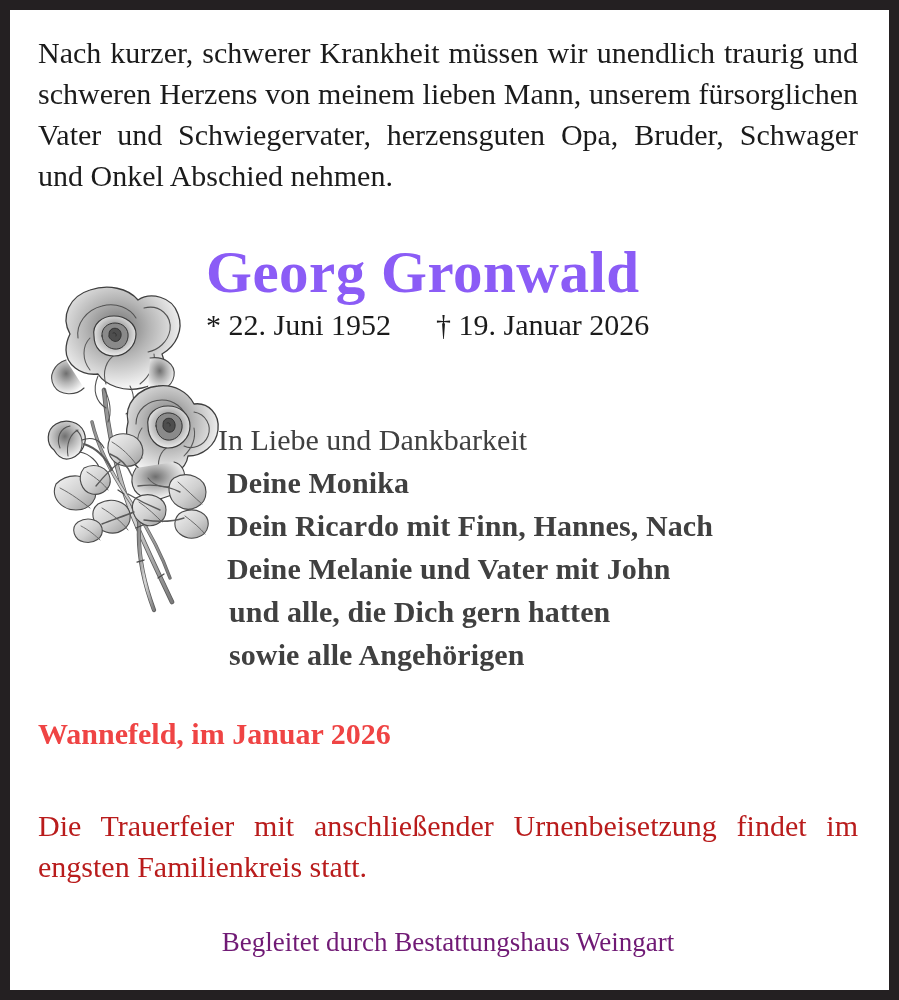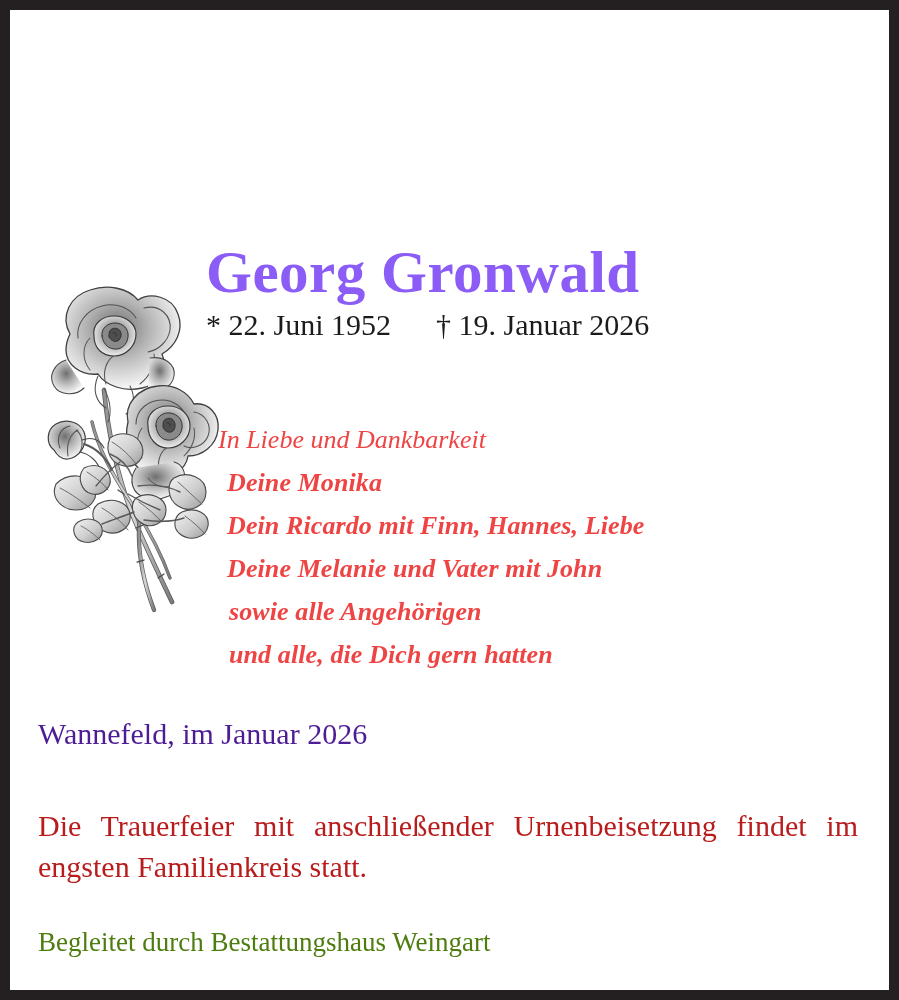--- a/index.html
+++ b/index.html
@@ -80,37 +80,37 @@
     white-space: nowrap;
   }
   .dates-line .sym { font-size: 30px; }
   .dates-gap { display: inline-block; width: 30px; }
 
   .dedication {
     position: absolute;
     left: 208px;
     top: 408px;
     width: 640px;
-    font-size: 26px;
+    font-size: 30px;
     line-height: 43px;
-    color: #ef4444;
-    font-style: italic;
+    color: #404040;
   }
   .dedication .lead { font-weight: normal; }
   .dedication .fam  { font-weight: bold; letter-spacing: 0.1px; margin-left: 9px; }
   .dedication .ind  { display: block; padding-left: 2px; }
 
   .place-line {
     position: absolute;
     left: 28px;
     top: 705px;
     width: 820px;
     font-size: 30px;
     line-height: 38px;
-    color: #4c1d95;
+    color: #ef4444;
+    font-weight: bold;
   }
 
   .ceremony {
     position: absolute;
     left: 28px;
     top: 795px;
     width: 820px;
     text-align: justify;
     text-justify: inter-word;
     font-size: 30px;
@@ -118,40 +118,42 @@
     color: #b91c1c;
   }
 
   .funeral-home {
     position: absolute;
     left: 28px;
     top: 915px;
     width: 820px;
     font-size: 27px;
     line-height: 34px;
-    color: #4d7c0f;
+    color: #701a75;
+    text-align: center;
   }
 
   
   #rose {
     position: absolute;
     left: 22px;
     top: 262px;
     width: 190px;
     height: 350px;
   }
   #rose svg { display: block; width: 100%; height: 100%; }
 </style>
 </head>
 <body>
 
 <div id="notice">
 
   <div id="sheet">
 
+    <div class="intro">Nach kurzer, schwerer Krankheit müssen wir unendlich traurig und schweren Herzens von meinem lieben Mann, unserem fürsorglichen Vater und Schwiegervater, herzensguten Opa, Bruder, Schwager und Onkel Abschied nehmen.</div>
 
     <div id="rose">
       <svg viewBox="0 0 190 350" xmlns="http://www.w3.org/2000/svg">
         <defs>
           <radialGradient id="petalShade" cx="45%" cy="40%" r="62%">
             <stop offset="0%" stop-color="#6f6f6f"></stop>
             <stop offset="45%" stop-color="#b4b4b4"></stop>
             <stop offset="100%" stop-color="#fbfbfb"></stop>
           </radialGradient>
           <radialGradient id="petalShade2" cx="50%" cy="45%" r="60%">
@@ -301,24 +303,24 @@
         <span>22. Juni 1952</span>
         <span class="dates-gap"></span>
         <span class="sym">†</span>
         <span>19. Januar 2026</span>
       </div>
     </div>
 
     <div class="dedication">
       <div class="lead">In Liebe und Dankbarkeit</div>
       <div class="fam">Deine Monika</div>
-      <div class="fam">Dein Ricardo mit Finn, Hannes, Liebe</div>
+      <div class="fam">Dein Ricardo mit Finn, Hannes, Nach</div>
       <div class="fam">Deine Melanie und Vater mit John</div>
+      <div class="fam ind">und alle, die Dich gern hatten</div>
       <div class="fam ind">sowie alle Angehörigen</div>
-      <div class="fam ind">und alle, die Dich gern hatten</div>
     </div>
 
     <div class="place-line">Wannefeld, im Januar 2026</div>
 
     <div class="ceremony">Die Trauerfeier mit anschließender Urnenbeisetzung findet im engsten Familienkreis statt.</div>
 
     <div class="funeral-home">Begleitet durch Bestattungshaus Weingart</div>
 
   </div>
 

